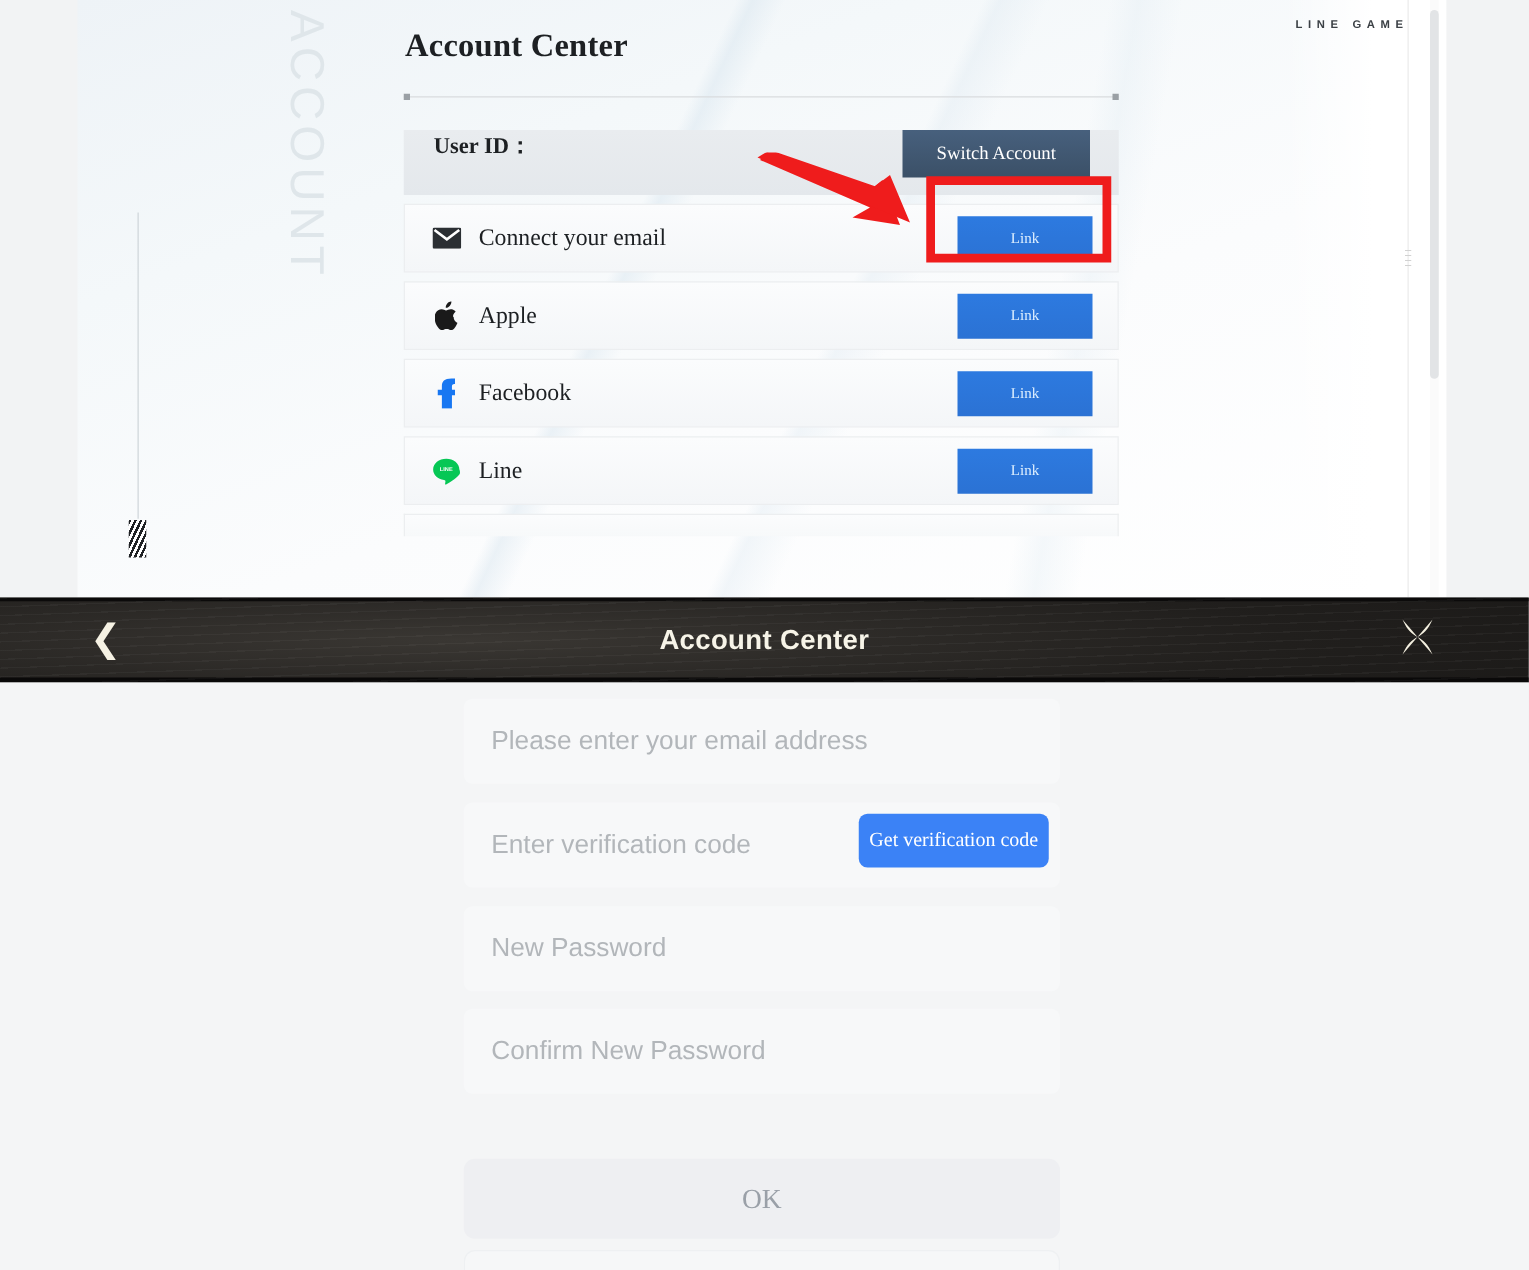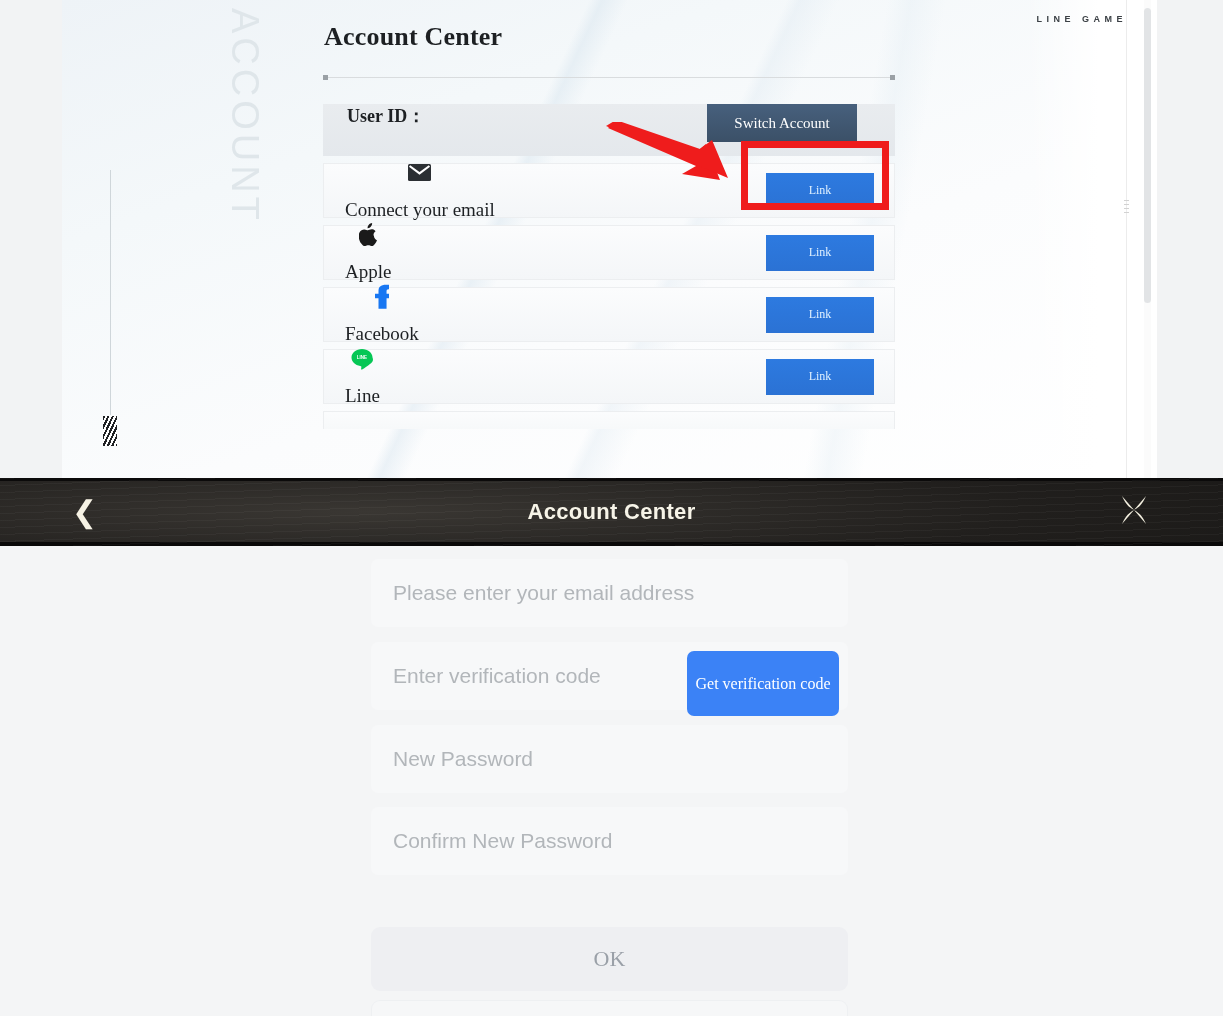--- a/index.html
+++ b/index.html
@@ -99,36 +99,36 @@
 
   
   #userid-row{
     margin-top:26px;height:52px;
     background:linear-gradient(180deg,#e9ecef,#e4e8ec);
     display:flex;align-items:flex-start;justify-content:space-between;
     padding:0 1px 0 24px;box-sizing:border-box;
   }
   #userid-label{font-size:18px;font-weight:700;color:#1d2023;}
   #switch-account-btn{
-    width:150px;height:38px;margin-right:37px;
+    width:150px;height:38px;margin-right:22px;
     background:linear-gradient(180deg,#47607d,#3b5067);
     color:#ffffff;font-size:15px;
     display:flex;align-items:center;justify-content:center;
     cursor:pointer;
   }
 
   
   .prov-row{
     margin-top:7px;height:55px;
     background:linear-gradient(180deg,#fbfcfd,#f4f6f8);
     border:1px solid #eceef0;
     box-sizing:border-box;
     display:flex;align-items:center;justify-content:space-between;
   }
-  .prov-left{display:flex;align-items:center;gap:14px;padding-left:21px;flex-direction:column;}
+  .prov-left{display:flex;align-items:center;gap:14px;padding-left:21px;}
   .prov-icon{width:24px;height:24px;display:flex;align-items:center;justify-content:center;flex:none;}
   .prov-name{font-size:19px;color:#1d2023;}
   .link-btn{
     width:108px;height:36px;margin-right:20px;
     background:linear-gradient(180deg,#2d7ae0,#2b72d4);
     color:#dff0ff;font-size:12px;
     display:flex;align-items:center;justify-content:center;
     cursor:pointer;flex:none;
   }
   .linked-btn{
@@ -200,21 +200,21 @@
     padding-left:22px;font-size:21px;color:#b2b6ba;
     font-family:"Liberation Sans", sans-serif;
     white-space:nowrap;
   }
   #field-email{top:13px;}
   #field-code{top:96px;}
   #field-pass{top:179px;}
   #field-confirm{top:261px;}
 
   #get-code-btn{
-    position:absolute;left:687px;top:105px;width:152px;height:65px;
+    position:absolute;left:687px;top:105px;width:152px;height:43px;
     background:#3b82f6;border-radius:7px;
     color:#ffffff;font-size:16px;
     display:flex;align-items:center;justify-content:center;
     cursor:pointer;
   }
   #ok-btn{
     position:absolute;left:371px;top:381px;width:477px;height:64px;
     background:#eeeff2;border-radius:9px;
     color:#9aa0a8;font-size:22px;
     display:flex;align-items:center;justify-content:center;

